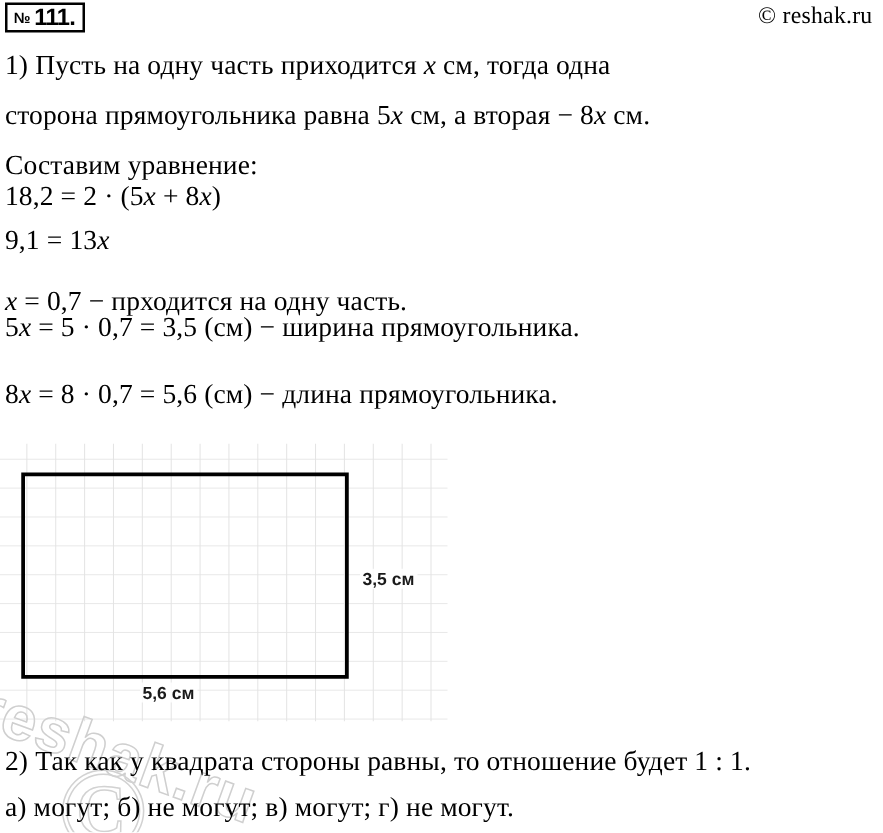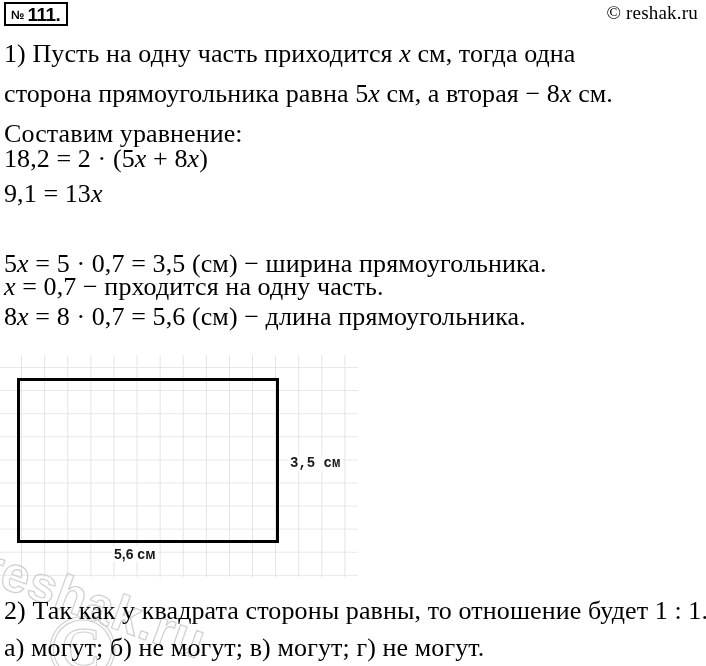--- a/index.html
+++ b/index.html
@@ -56,21 +56,21 @@
     top: 2px;
     font-family: "Liberation Serif", serif;
     font-size: 19px;
     letter-spacing: 0.2px;
   }
 
   
   .line {
     position: absolute;
     left: 4px;
-    font-size: 26px;
+    font-size: 22px;
     white-space: nowrap;
     letter-spacing: 0.1px;
   }
 
   
   .grid-area {
     position: absolute;
     left: 0px;
     top: 355px;
     width: 358px;
@@ -95,21 +95,21 @@
   .dim-label {
     position: absolute;
     font-family: "Liberation Sans", "DejaVu Sans", sans-serif;
     font-size: 14px;
     font-weight: bold;
     color: #1a1a1a;
     white-space: nowrap;
     background: rgba(255,255,255,0.85);
     padding: 0 2px;
   }
-  .dim-h { left: 288px; top: 455px; font-family: Liberation Mono, monospace; }
+  .dim-h { left: 288px; top: 455px; }
   .dim-w { left: 112px; top: 546px; }
 
   
   .watermark {
     position: absolute;
     left: -6px;
     top: 536px;
     transform: rotate(20deg);
     transform-origin: left top;
     font-family: "Liberation Sans", "DejaVu Sans", sans-serif;
@@ -145,21 +145,21 @@
     <span class="num-value">111.</span>
   </div>
 
   <div class="copyright">© reshak.ru</div>
 
   <div class="line" style="top:39px;">1) Пусть на одну часть приходится <i>x</i> см, тогда одна</div>
   <div class="line" style="top:79px;">сторона прямоугольника равна 5<i>x</i> см, а вторая − 8<i>x</i> см.</div>
   <div class="line" style="top:119px;">Составим уравнение:</div>
   <div class="line" style="top:144px;">18,2 = 2 · (5<i>x</i> + 8<i>x</i>)</div>
   <div class="line" style="top:179px;">9,1 = 13<i>x</i></div>
-  <div class="line" style="top:228px;margin-top:44px;"><i>x</i> = 0,7 − прходится на одну часть.</div>
+  <div class="line" style="top:228px;"><i>x</i> = 0,7 − прходится на одну часть.</div>
   <div class="line" style="top:249px;">5<i>x</i> = 5 · 0,7 = 3,5 (см) − ширина прямоугольника.</div>
   <div class="line" style="top:302px;">8<i>x</i> = 8 · 0,7 = 5,6 (см) − длина прямоугольника.</div>
 
   <div class="grid-area"></div>
   <div class="rect-shape"></div>
   <div class="dim-label dim-h">3,5 см</div>
   <div class="dim-label dim-w">5,6 см</div>
 
   <div class="watermark">reshak.ru</div>
   <div class="watermark-c">©</div>

